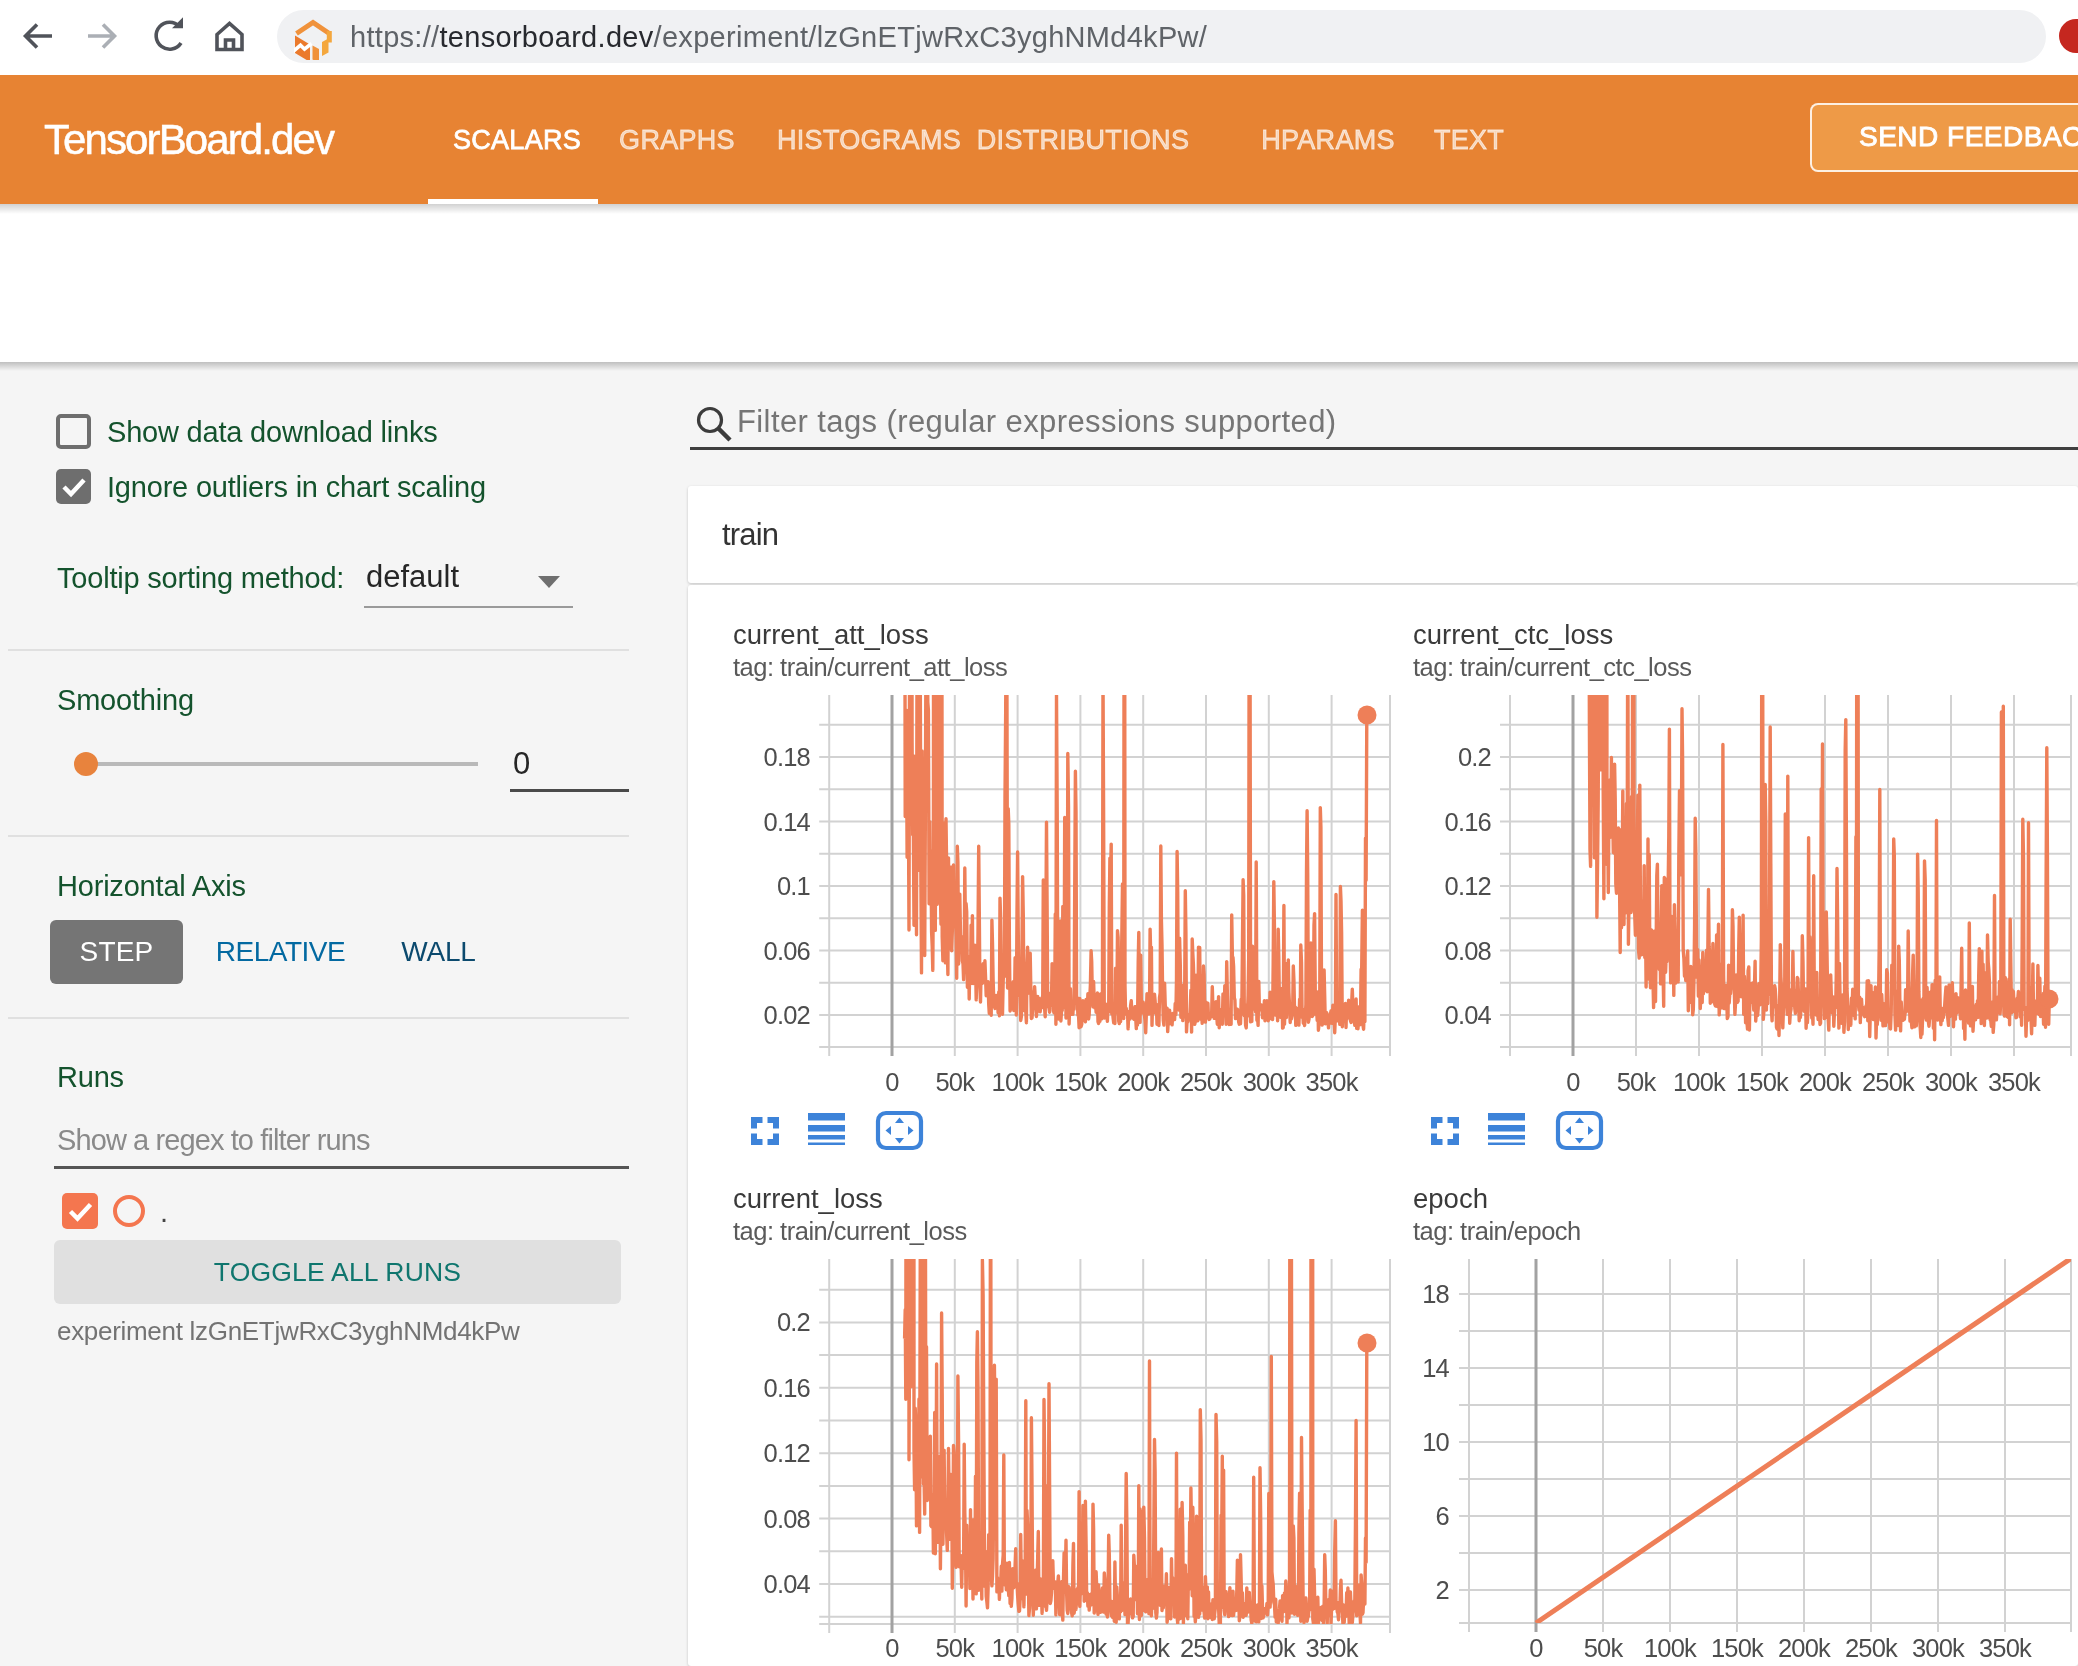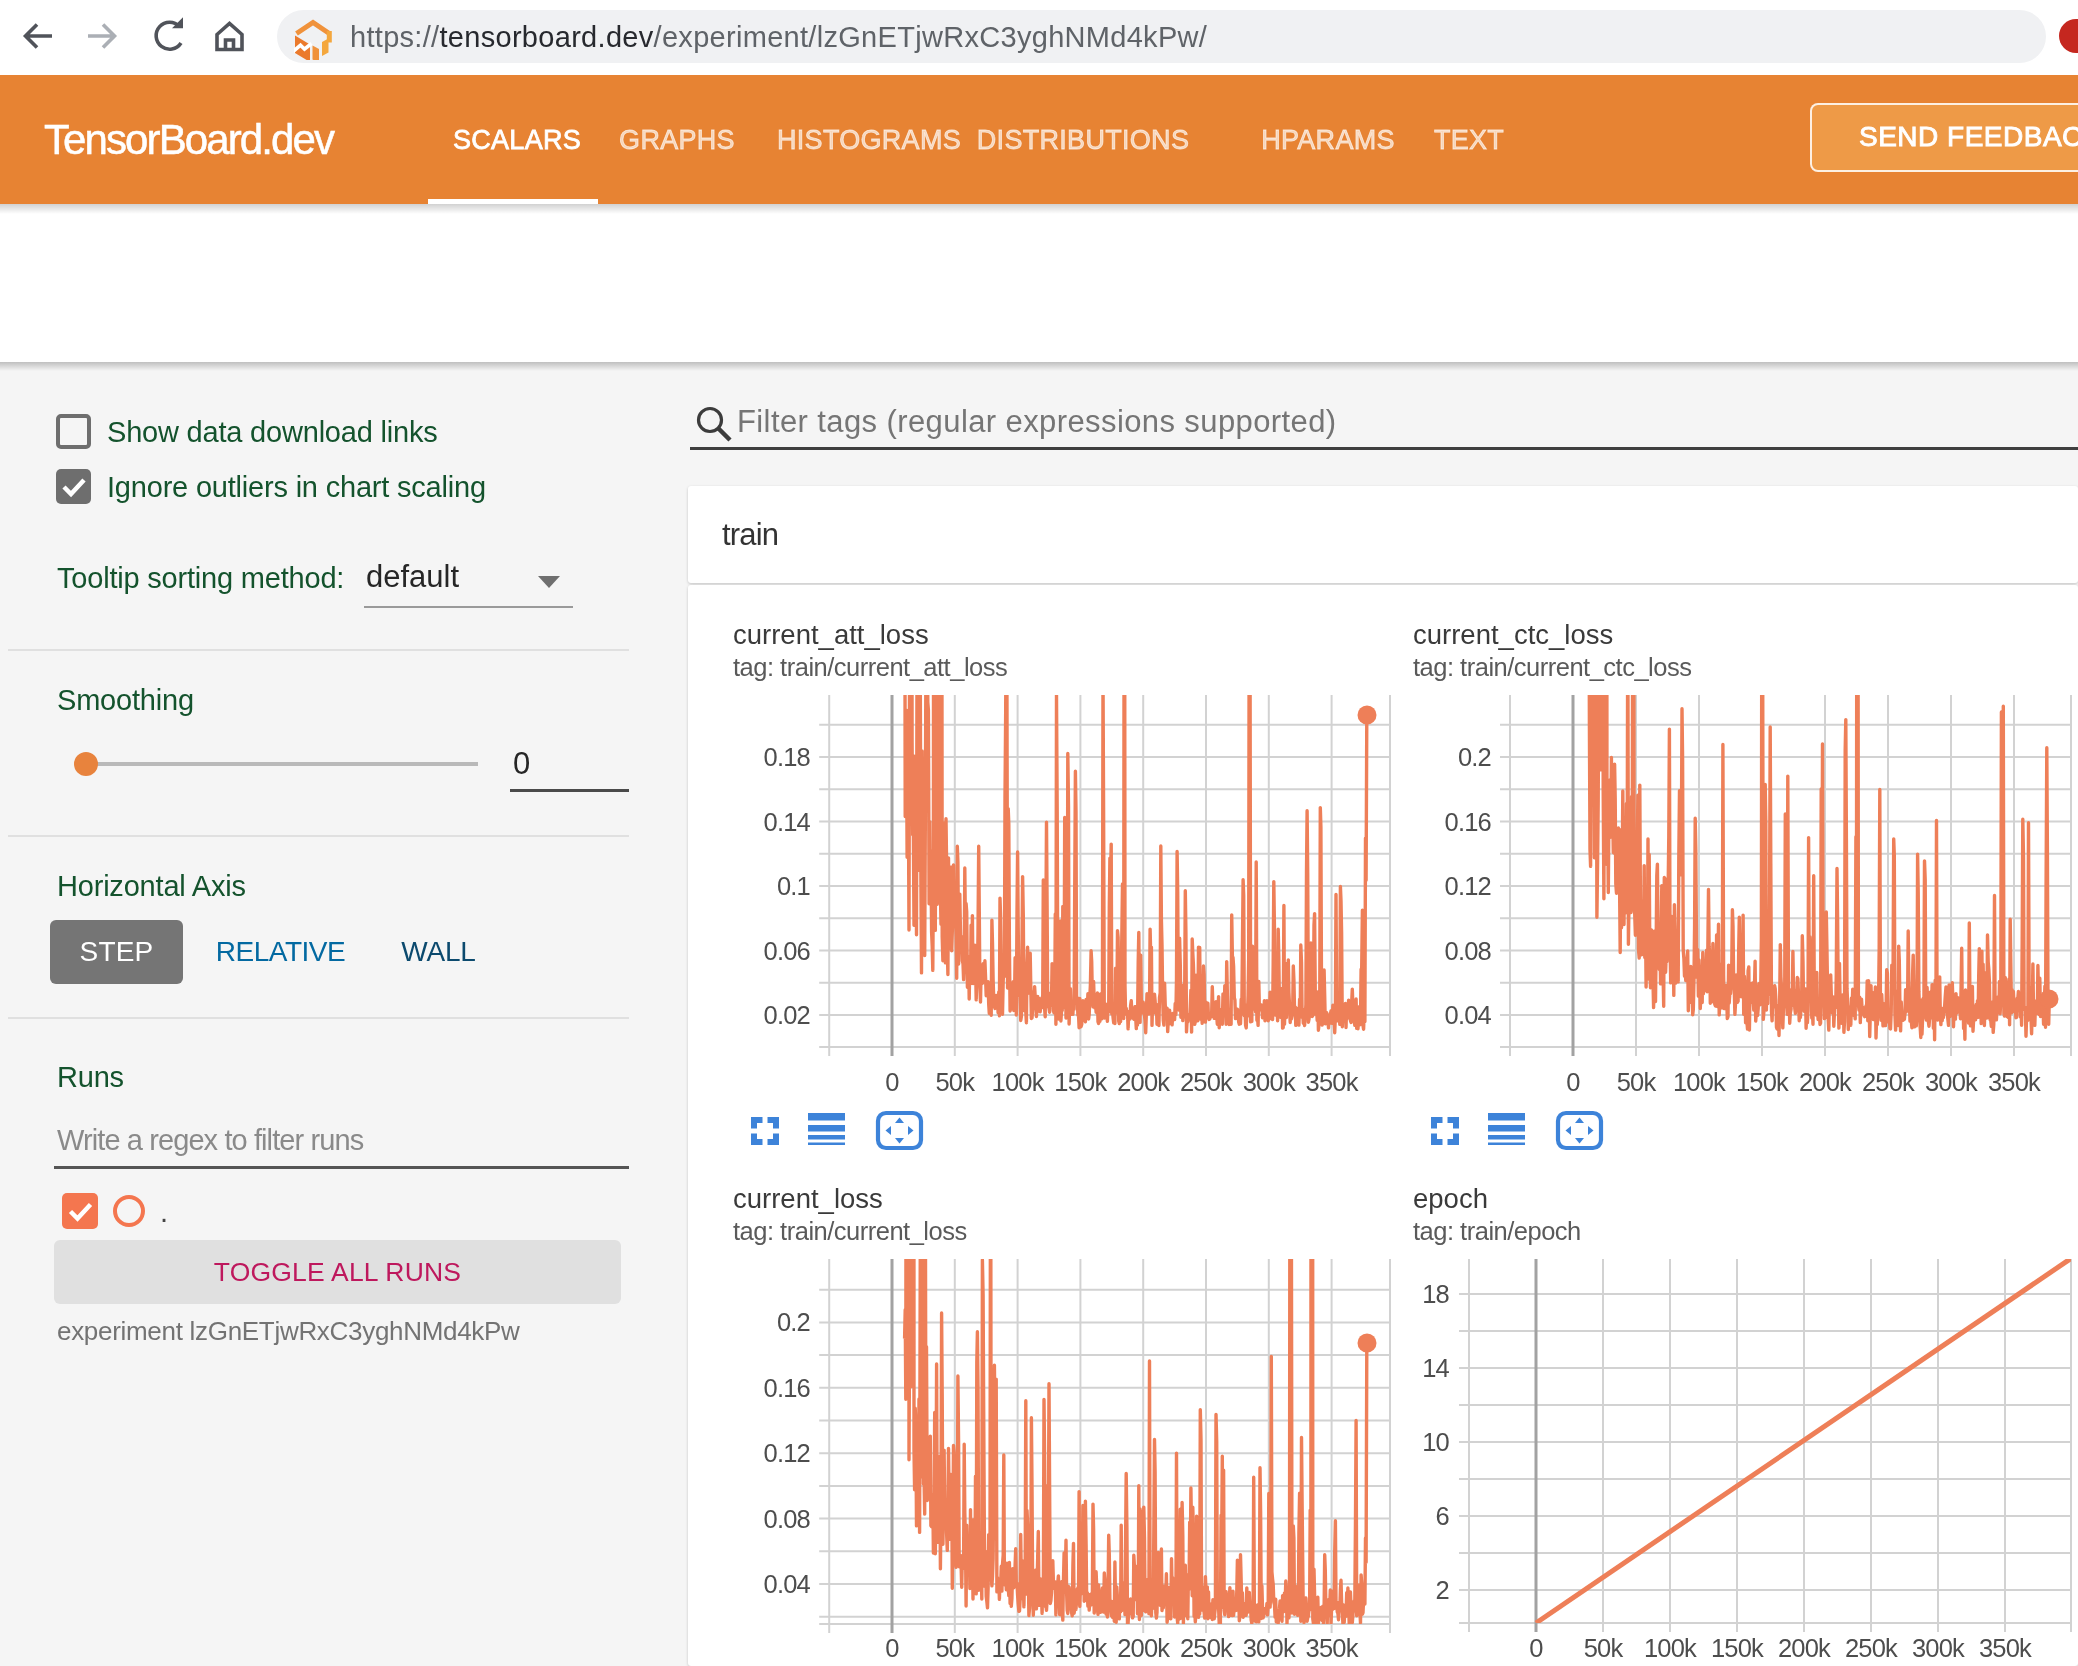--- a/index.html
+++ b/index.html
@@ -98,30 +98,30 @@
   <div class="abs" style="left:8px;top:835px;width:621px;height:2px;background:#e0e0e0;"></div>
 
   <div class="abs sb" style="left:57px;top:868px;height:36px;display:flex;align-items:center;">Horizontal Axis</div>
   <div class="abs" style="left:50px;top:920px;width:133px;height:64px;background:#757575;border-radius:6px;color:#ffffff;font-size:28px;display:flex;align-items:center;justify-content:center;letter-spacing:0.2px;">STEP</div>
   <div class="abs" style="left:214px;top:920px;width:133px;height:64px;color:#0369a1;font-size:28px;display:flex;align-items:center;justify-content:center;letter-spacing:-0.5px;">RELATIVE</div>
   <div class="abs" style="left:372px;top:920px;width:133px;height:64px;color:#0c4a6e;font-size:28px;display:flex;align-items:center;justify-content:center;letter-spacing:-0.2px;">WALL</div>
 
   <div class="abs" style="left:8px;top:1017px;width:621px;height:2px;background:#e0e0e0;"></div>
 
   <div class="abs sb" style="left:57px;top:1059px;height:36px;display:flex;align-items:center;">Runs</div>
-  <div class="abs" style="left:57px;top:1122px;height:36px;display:flex;align-items:center;font-size:29px;letter-spacing:-0.9px;color:#8a8a8a;">Write a regex to filter runs</div>
+  <div class="abs" style="left:57px;top:1122px;height:36px;display:flex;align-items:center;font-size:29px;letter-spacing:-0.9px;color:#8a8a8a;">Show a regex to filter runs</div>
   <div class="abs" style="left:54px;top:1166px;width:575px;height:2.5px;background:#555555;"></div>
   <div class="abs" style="left:62px;top:1193px;width:36px;height:36px;background:#f4764f;border-radius:5px;">
     <svg width="36" height="36" viewBox="0 0 36 36">
         <path d="M8.5 18.5 l7 7 l13 -14" stroke="#ffffff" stroke-width="4.5" fill="none"></path>
       </svg>
   </div>
   <div class="abs" style="left:113px;top:1195px;width:32px;height:32px;border:4px solid #f4764f;border-radius:50%;"></div>
   <div class="abs" style="left:160px;top:1196px;font-size:29px;color:#444444;">.</div>
-  <div class="abs" style="left:54px;top:1240px;width:567px;height:64px;background:#e0e0e0;border-radius:6px;color:#be185d;font-size:26.5px;display:flex;align-items:center;justify-content:center;letter-spacing:0.2px;">TOGGLE ALL RUNS</div>
+  <div class="abs" style="left:54px;top:1240px;width:567px;height:64px;background:#e0e0e0;border-radius:6px;color:#0f766e;font-size:26.5px;display:flex;align-items:center;justify-content:center;letter-spacing:0.2px;">TOGGLE ALL RUNS</div>
   <div class="abs" style="left:57px;top:1313px;height:36px;display:flex;align-items:center;font-size:26px;letter-spacing:-0.3px;color:#737373;">experiment lzGnETjwRxC3yghNMd4kPw</div>
 
   <svg class="abs" style="left:694px;top:404px" width="44" height="44" viewBox="0 0 44 44">
     <circle cx="16" cy="16" r="11.5" fill="none" stroke="#3c3c3c" stroke-width="3.2"></circle>
     <line x1="24.5" y1="24.5" x2="36" y2="36" stroke="#3c3c3c" stroke-width="4.5"></line>
   </svg>
   <div class="abs" style="left:737px;top:400px;height:44px;display:flex;align-items:center;font-size:31px;letter-spacing:0.4px;color:#757575;">Filter tags (regular expressions supported)</div>
   <div class="abs" style="left:690px;top:447px;width:1388px;height:2.5px;background:#3f3f3f;"></div>
 
   <div class="abs" style="left:688px;top:486px;width:1390px;height:97px;background:#ffffff;border-radius:3px;box-shadow:0 1px 3px rgba(0,0,0,0.2);">

